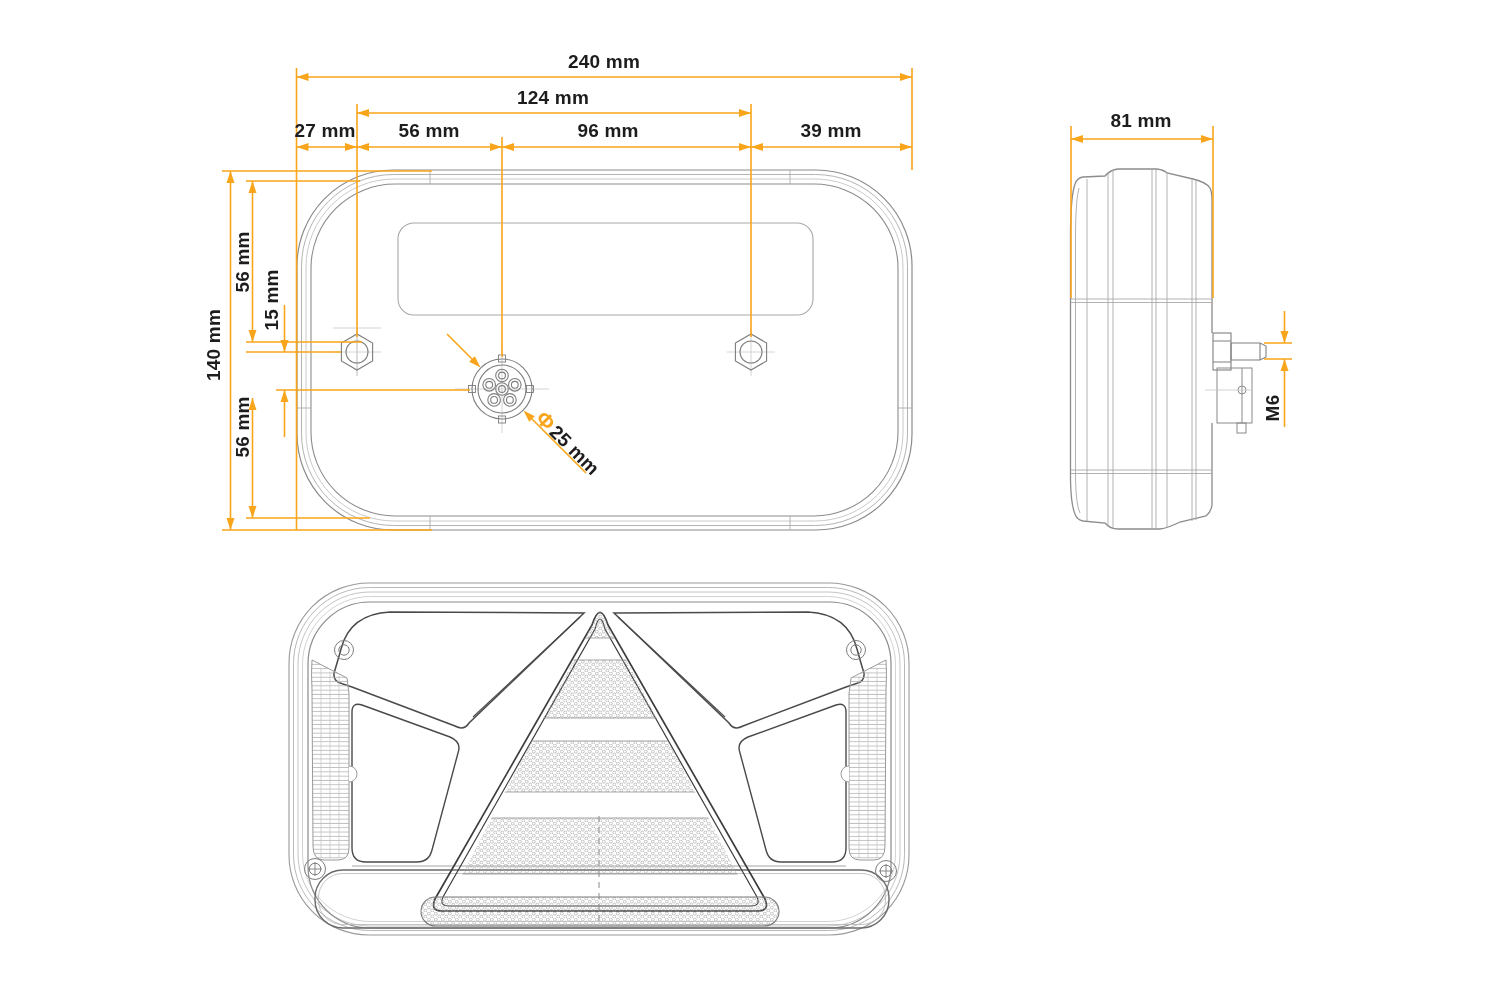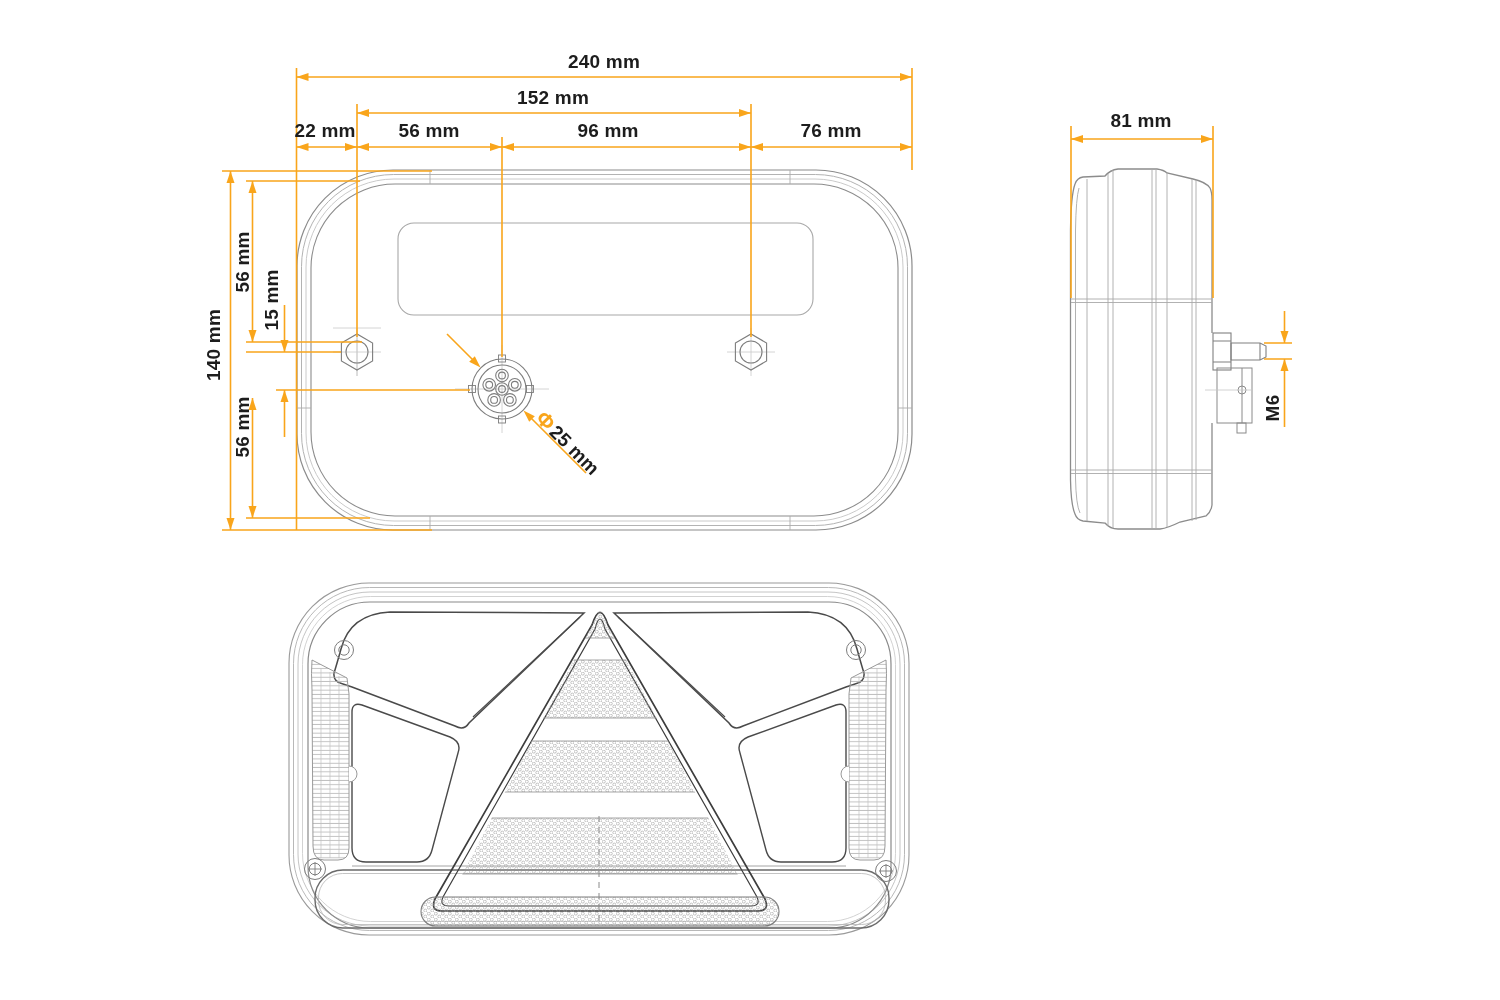--- a/index.html
+++ b/index.html
@@ -222,25 +222,25 @@
     </g>
     <g fill="none" stroke="#7d7d7d" stroke-width="1">
       <circle cx="886" cy="871" r="10.5"></circle>
           <circle cx="886" cy="871" r="5.8"></circle>
       <path d="M879,871 H893 M886,864 V878" stroke-width="0.9"></path>
     </g>
   </g>
 </svg>
 
 <div class="lbl" style="left:604px;top:62px">240 mm</div>
-<div class="lbl" style="left:553px;top:98px">152 mm</div>
-<div class="lbl" style="left:325px;top:131px">22 mm</div>
+<div class="lbl" style="left:553px;top:98px">124 mm</div>
+<div class="lbl" style="left:325px;top:131px">27 mm</div>
 <div class="lbl" style="left:429px;top:131px">56 mm</div>
 <div class="lbl" style="left:608px;top:131px">96 mm</div>
-<div class="lbl" style="left:831px;top:131px">76 mm</div>
+<div class="lbl" style="left:831px;top:131px">39 mm</div>
 <div class="lbl rot" style="left:214px;top:345px">140 mm</div>
 <div class="lbl rot" style="left:243px;top:262px">56 mm</div>
 <div class="lbl rot" style="left:272px;top:300px">15 mm</div>
 <div class="lbl rot" style="left:243px;top:427px">56 mm</div>
 <div class="lbl rot45" style="left:568px;top:443px">
   <span class="phi">Φ</span><span>25 mm</span>
 </div>
 <div class="lbl" style="left:1141px;top:121px">81 mm</div>
 <div class="lbl rot" style="left:1273px;top:408px">M6</div>
 

